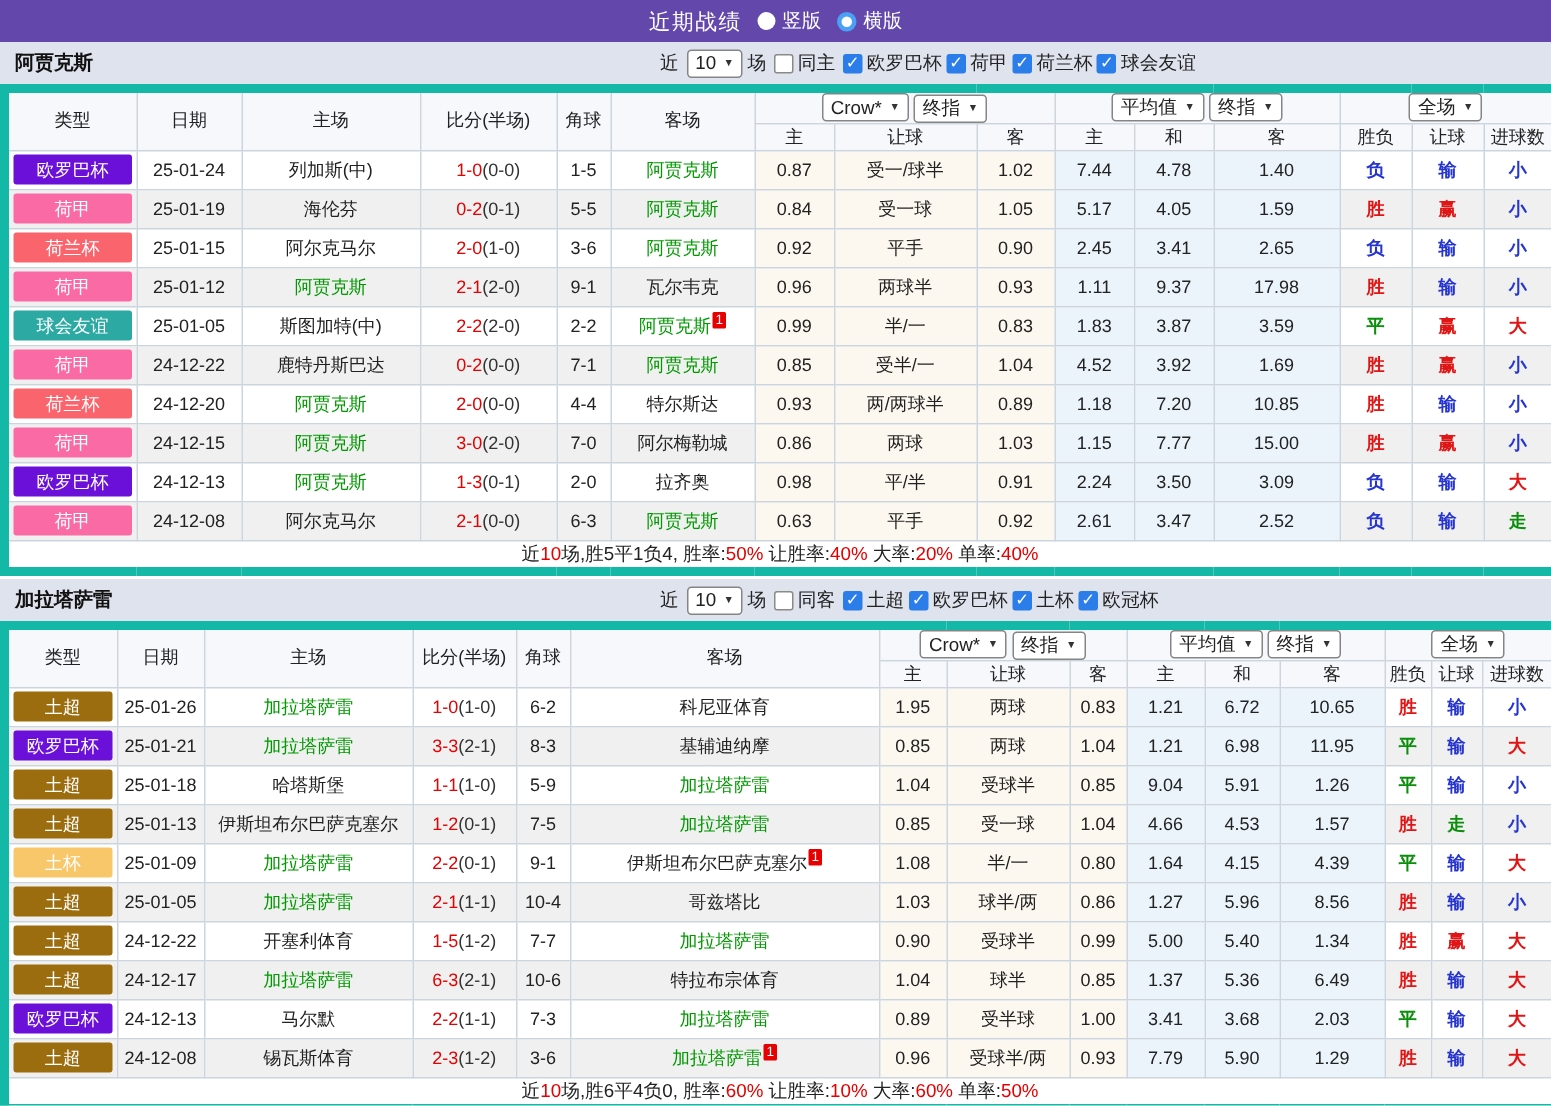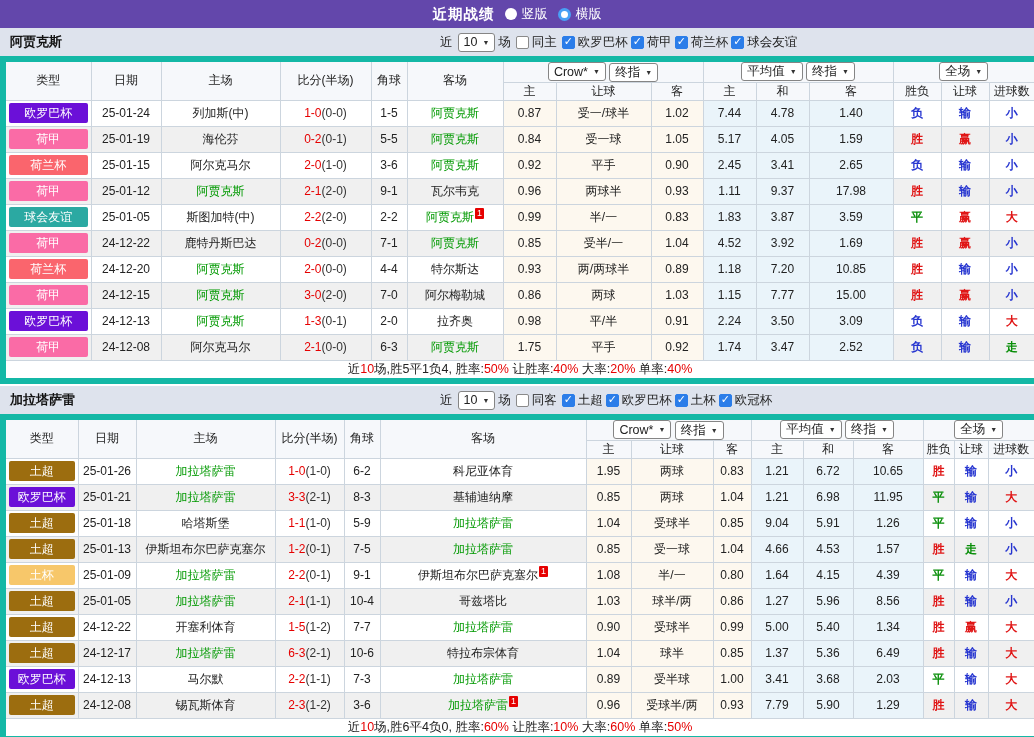--- a/index.html
+++ b/index.html
@@ -8,21 +8,21 @@
     width:1034px; height:737px; overflow:hidden; background:#fff;
     font-family:"Liberation Sans","DejaVu Sans",sans-serif;
     color:#222;
   }
   
   .topbar {
     height:28px; background:#6347ab; color:#fff;
     display:flex; align-items:center; justify-content:center; gap:10px;
     font-size:13px;
   }
-  .topbar .title { font-weight:bold; font-size:14.5px; letter-spacing:1px; }
+  .topbar .title { font-weight:normal; font-size:14.5px; letter-spacing:1px; }
   .radio-pair { display:flex; align-items:center; gap:5px; }
   .radio { width:12px; height:12px; border-radius:50%; background:#fff; display:inline-block; }
   .radio.selected { width:13px; height:13px; border:3.5px solid #49a0f5; background:#fff; }
   
   .section-bar {
     height:28px; background:#dee3ed; position:relative;
     display:flex; align-items:center; font-size:12.5px;
   }
   .section-bar .team { margin-left:10px; font-weight:bold; font-size:13px; color:#111; }
   .filters { position:absolute; left:440px; top:0; height:28px; display:flex; align-items:center; gap:3px; }
@@ -337,24 +337,24 @@
       </tr>
       <tr>
         <td class="c-type">
           <span class="badge" style="background: rgb(250, 107, 166);">荷甲</span>
         </td>
         <td class="c-date">24-12-08</td>
         <td class="c-home"><span class="team-link">阿尔克马尔</span></td>
         <td class="c-score"><span class="score-main">2-1</span><span class="score-half">(0-0)</span></td>
         <td class="c-corner">6-3</td>
         <td class="c-away"><span class="team-link focus">阿贾克斯</span></td>
-        <td class="bg-cream">1.75</td>
+        <td class="bg-cream">0.63</td>
         <td class="bg-cream">平手</td>
         <td class="bg-cream">0.92</td>
-        <td class="bg-blue">1.74</td>
+        <td class="bg-blue">2.61</td>
         <td class="bg-blue">3.47</td>
         <td class="bg-blue">2.52</td>
         <td style="color: rgb(38, 53, 208); font-weight: bold;">负</td>
         <td style="color: rgb(38, 53, 208); font-weight: bold;">输</td>
         <td style="color: rgb(10, 143, 10); font-weight: bold;">走</td>
       </tr>
     </tbody>
   <tfoot>
     <tr>
         <td colspan="15" class="summary-wrap"><span>近</span><span class="red">10</span><span>场,胜5平1负4, </span><span>胜率:</span><span class="red">50%</span><span> 让胜率:</span><span class="red">40%</span><span> 大率:</span><span class="red">20%</span><span> 单率:</span><span class="red">40%</span></td>

